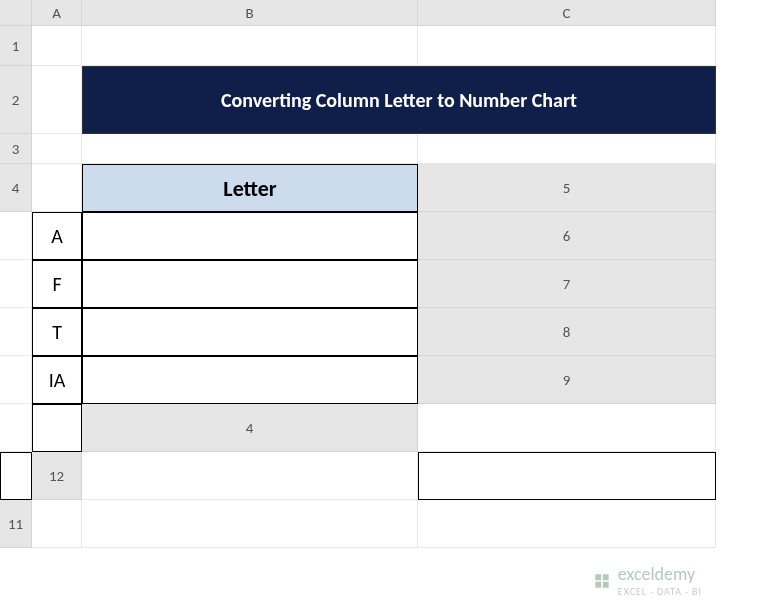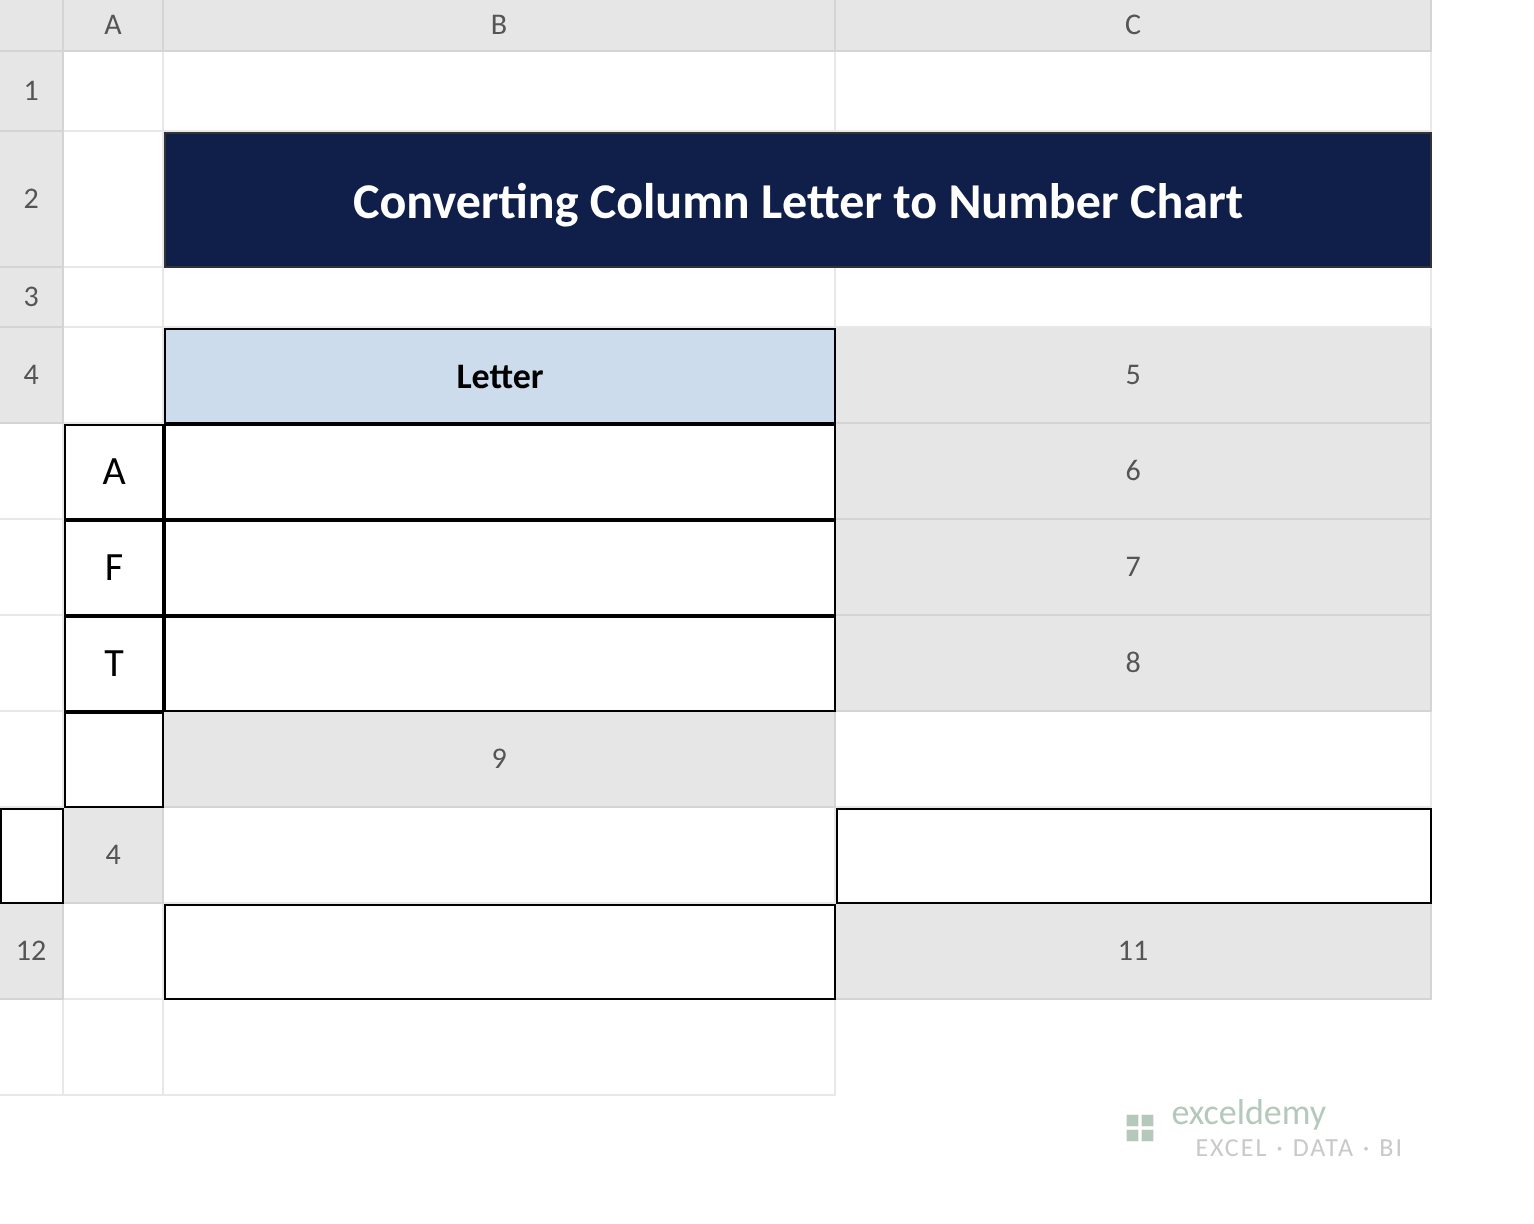--- a/index.html
+++ b/index.html
@@ -47,55 +47,54 @@
       align-items: center;
       justify-content: center;
       font-size: 20px;
       position: relative;
     }
     .title-cell {
       grid-column: 3 / 5;
       background: #101f49;
       color: #fff;
       font-weight: bold;
-      font-size: 25px;
+      font-size: 20px;
       border: 1px solid #333;
     }
     .table-header {
       background: #ccdced;
       font-weight: bold;
-      font-size: 18px;
+      font-size: 22px;
       border: 1px solid #000;
     }
     .table-cell {
       background: #fff;
       border: 1px solid #000;
       font-size: 20px;
     }
     .watermark {
       position: absolute;
       right: 65px;
-      bottom: 30px;
+      bottom: 14px;
       display: flex;
       align-items: center;
       gap: 6px;
       opacity: 0.45;
       color: #5a8a6a;
       font-size: 18px;
     }
     .watermark-icon {
       width: 20px;
       height: 20px;
     }
     .watermark-sub {
-      font-size: 13px;
+      font-size: 10px;
       letter-spacing: 1px;
       color: #888;
       display: block;
-      margin-left: 12px;
     }
     .blank {
       border-right: 1px solid #e8e8e8;
       border-bottom: 1px solid #e8e8e8;
     }
   </style>
 </head>
 <body>
 
 <div class="grid">
@@ -132,20 +131,21 @@
   <div class="cell table-cell">F</div>
   <div class="cell table-cell"></div>
 
   <div class="row-header">7</div>
   <div class="blank"></div>
   <div class="cell table-cell">T</div>
   <div class="cell table-cell"></div>
 
   <div class="row-header">8</div>
   <div class="blank"></div>
+  <div class="cell table-cell">IA</div>
   <div class="cell table-cell"></div>
 
   <div class="row-header">9</div>
   <div class="blank"></div>
   <div class="cell table-cell"></div>
 
   <div class="row-header">4</div>
   <div class="blank"></div>
   <div class="cell table-cell"></div>
 

